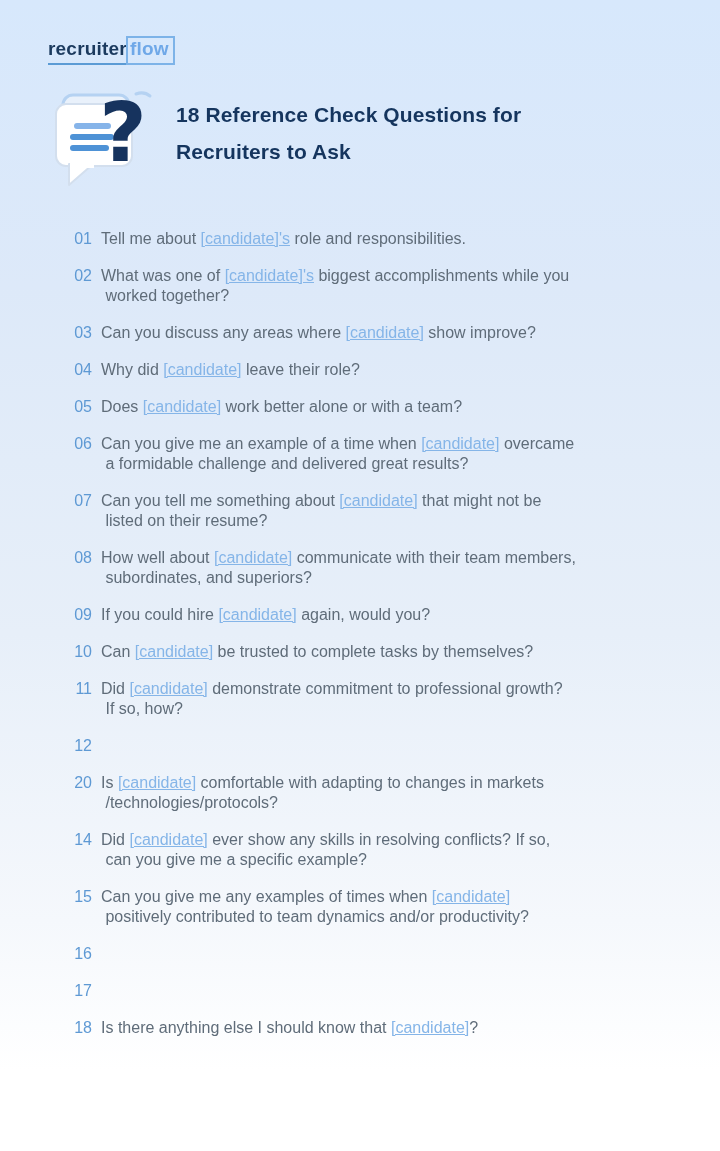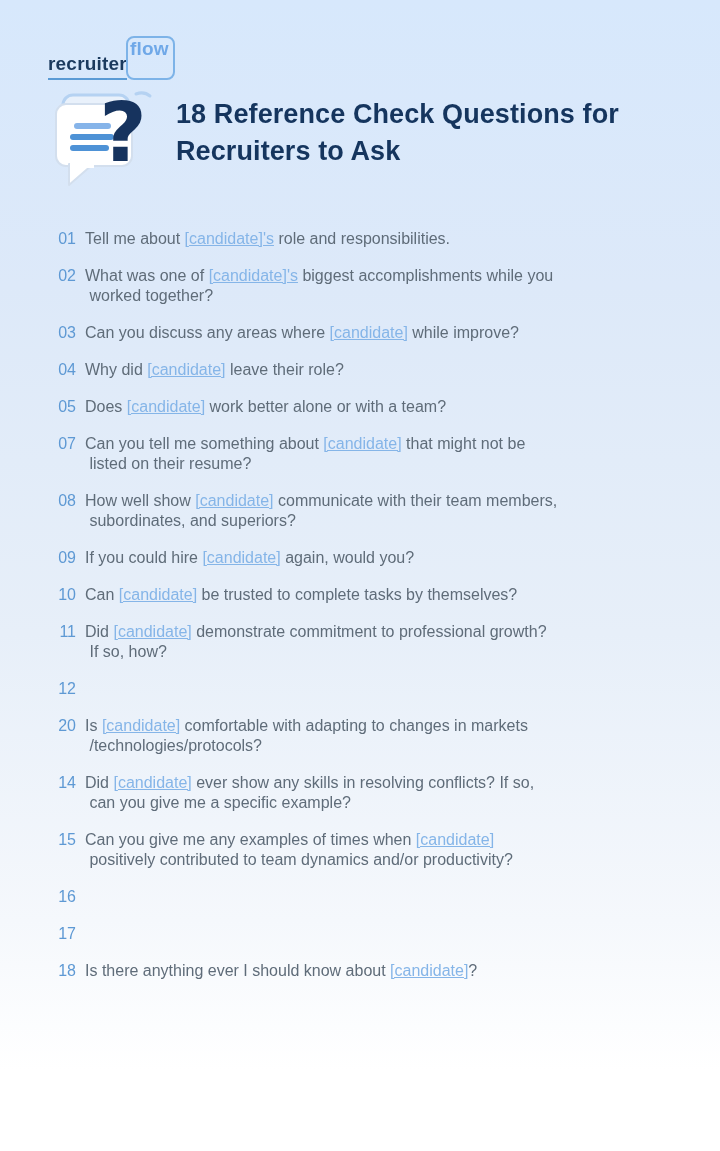--- a/index.html
+++ b/index.html
@@ -24,47 +24,47 @@
     align-items: flex-end;
   }
   .logo-part1 {
     color: #1b3a5e;
     border-bottom: 2px solid #5b9bd5;
     padding-bottom: 3px;
   }
   .logo-part2 {
     color: #6fa8e8;
     border: 2px solid #7db3e8;
-    border-radius: 8px;
-    padding: 0 4px 18px 2px;
+    border-radius: 0;
+    padding: 0 4px 3px 2px;
     margin-left: -1px;
   }
 
   
   .header {
     position: absolute;
     left: 50px;
     top: 88px;
     display: flex;
     align-items: flex-start;
   }
   .bubble-icon { width: 108px; height: 104px; flex: none; }
   .title {
     margin: 8px 0 0 18px;
-    font-size: 27px;
+    font-size: 21px;
     line-height: 37px;
     font-weight: bold;
     color: #15355e;
     letter-spacing: 0.1px;
   }
 
   
   .questions {
     position: absolute;
-    left: 52px;
+    left: 68px;
     top: 229px;
     width: 620px;
     display: flex;
     flex-direction: column;
     gap: 17px;
   }
   .q-row {
     display: flex;
     align-items: flex-start;
     font-size: 16px;
@@ -120,38 +120,43 @@
         <span class="q-num">01</span>
         <span class="q-text"><span>Tell me about </span><span class="accent">[candidate]'s</span><span> role and responsibilities.</span></span>
       </div>
       <div class="q-row">
         <span class="q-num">02</span>
         <span class="q-text"><span>What was one of </span><span class="accent">[candidate]'s</span><span> biggest accomplishments while you
  worked together?</span></span>
       </div>
       <div class="q-row">
         <span class="q-num">03</span>
-        <span class="q-text"><span>Can you discuss any areas where </span><span class="accent">[candidate]</span><span> while improve?</span></span>
+        <span class="q-text"><span>Can you discuss any areas where </span><span class="accent">[candidate]</span><span> show improve?</span></span>
       </div>
       <div class="q-row">
         <span class="q-num">04</span>
         <span class="q-text"><span>Why did </span><span class="accent">[candidate]</span><span> leave their role?</span></span>
       </div>
       <div class="q-row">
         <span class="q-num">05</span>
         <span class="q-text"><span>Does </span><span class="accent">[candidate]</span><span> work better alone or with a team?</span></span>
+      </div>
+      <div class="q-row">
+        <span class="q-num">06</span>
+        <span class="q-text"><span>Can you give me an example of a time when </span><span class="accent">[candidate]</span><span> overcame
+ a formidable challenge and delivered great results?</span></span>
       </div>
       <div class="q-row">
         <span class="q-num">07</span>
         <span class="q-text"><span>Can you tell me something about </span><span class="accent">[candidate]</span><span> that might not be
  listed on their resume?</span></span>
       </div>
       <div class="q-row">
         <span class="q-num">08</span>
-        <span class="q-text"><span>How well show </span><span class="accent">[candidate]</span><span> communicate with their team members,
+        <span class="q-text"><span>How well about </span><span class="accent">[candidate]</span><span> communicate with their team members,
  subordinates, and superiors?</span></span>
       </div>
       <div class="q-row">
         <span class="q-num">09</span>
         <span class="q-text"><span>If you could hire </span><span class="accent">[candidate]</span><span> again, would you?</span></span>
       </div>
       <div class="q-row">
         <span class="q-num">10</span>
         <span class="q-text"><span>Can </span><span class="accent">[candidate]</span><span> be trusted to complete tasks by themselves?</span></span>
       </div>
@@ -179,17 +184,17 @@
  positively contributed to team dynamics and/or productivity?</span></span>
       </div>
       <div class="q-row">
         <span class="q-num">16</span>
       </div>
       <div class="q-row">
         <span class="q-num">17</span>
       </div>
       <div class="q-row">
         <span class="q-num">18</span>
-        <span class="q-text"><span>Is there anything ever I should know about </span><span class="accent">[candidate]</span><span>?</span></span>
+        <span class="q-text"><span>Is there anything else I should know that </span><span class="accent">[candidate]</span><span>?</span></span>
       </div>
     </div>
 
 </div>
 
 </body></html>

